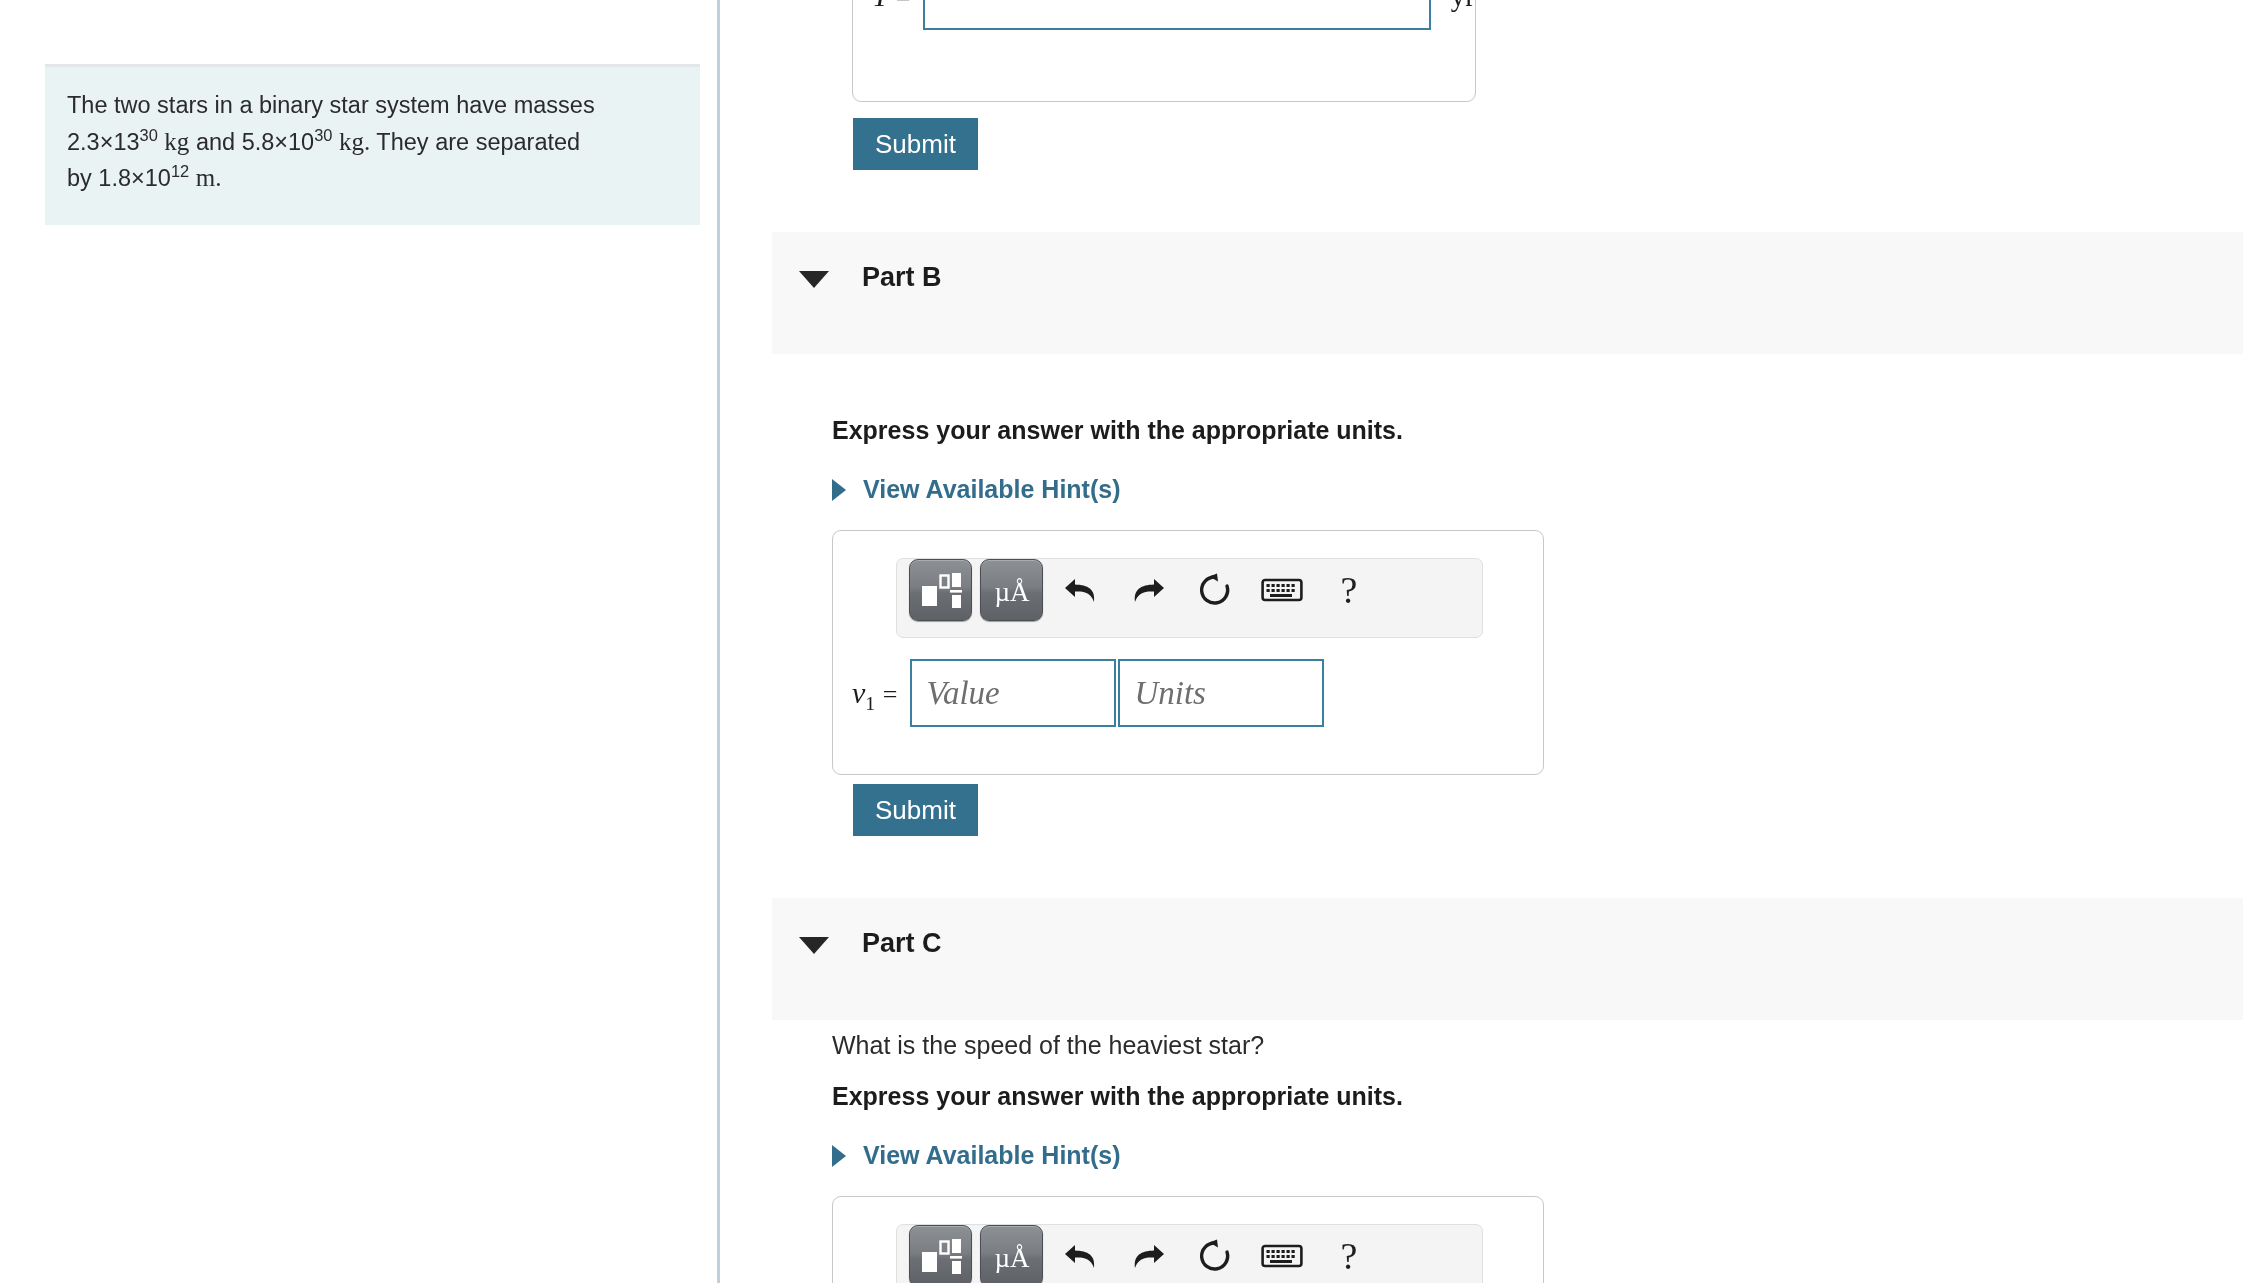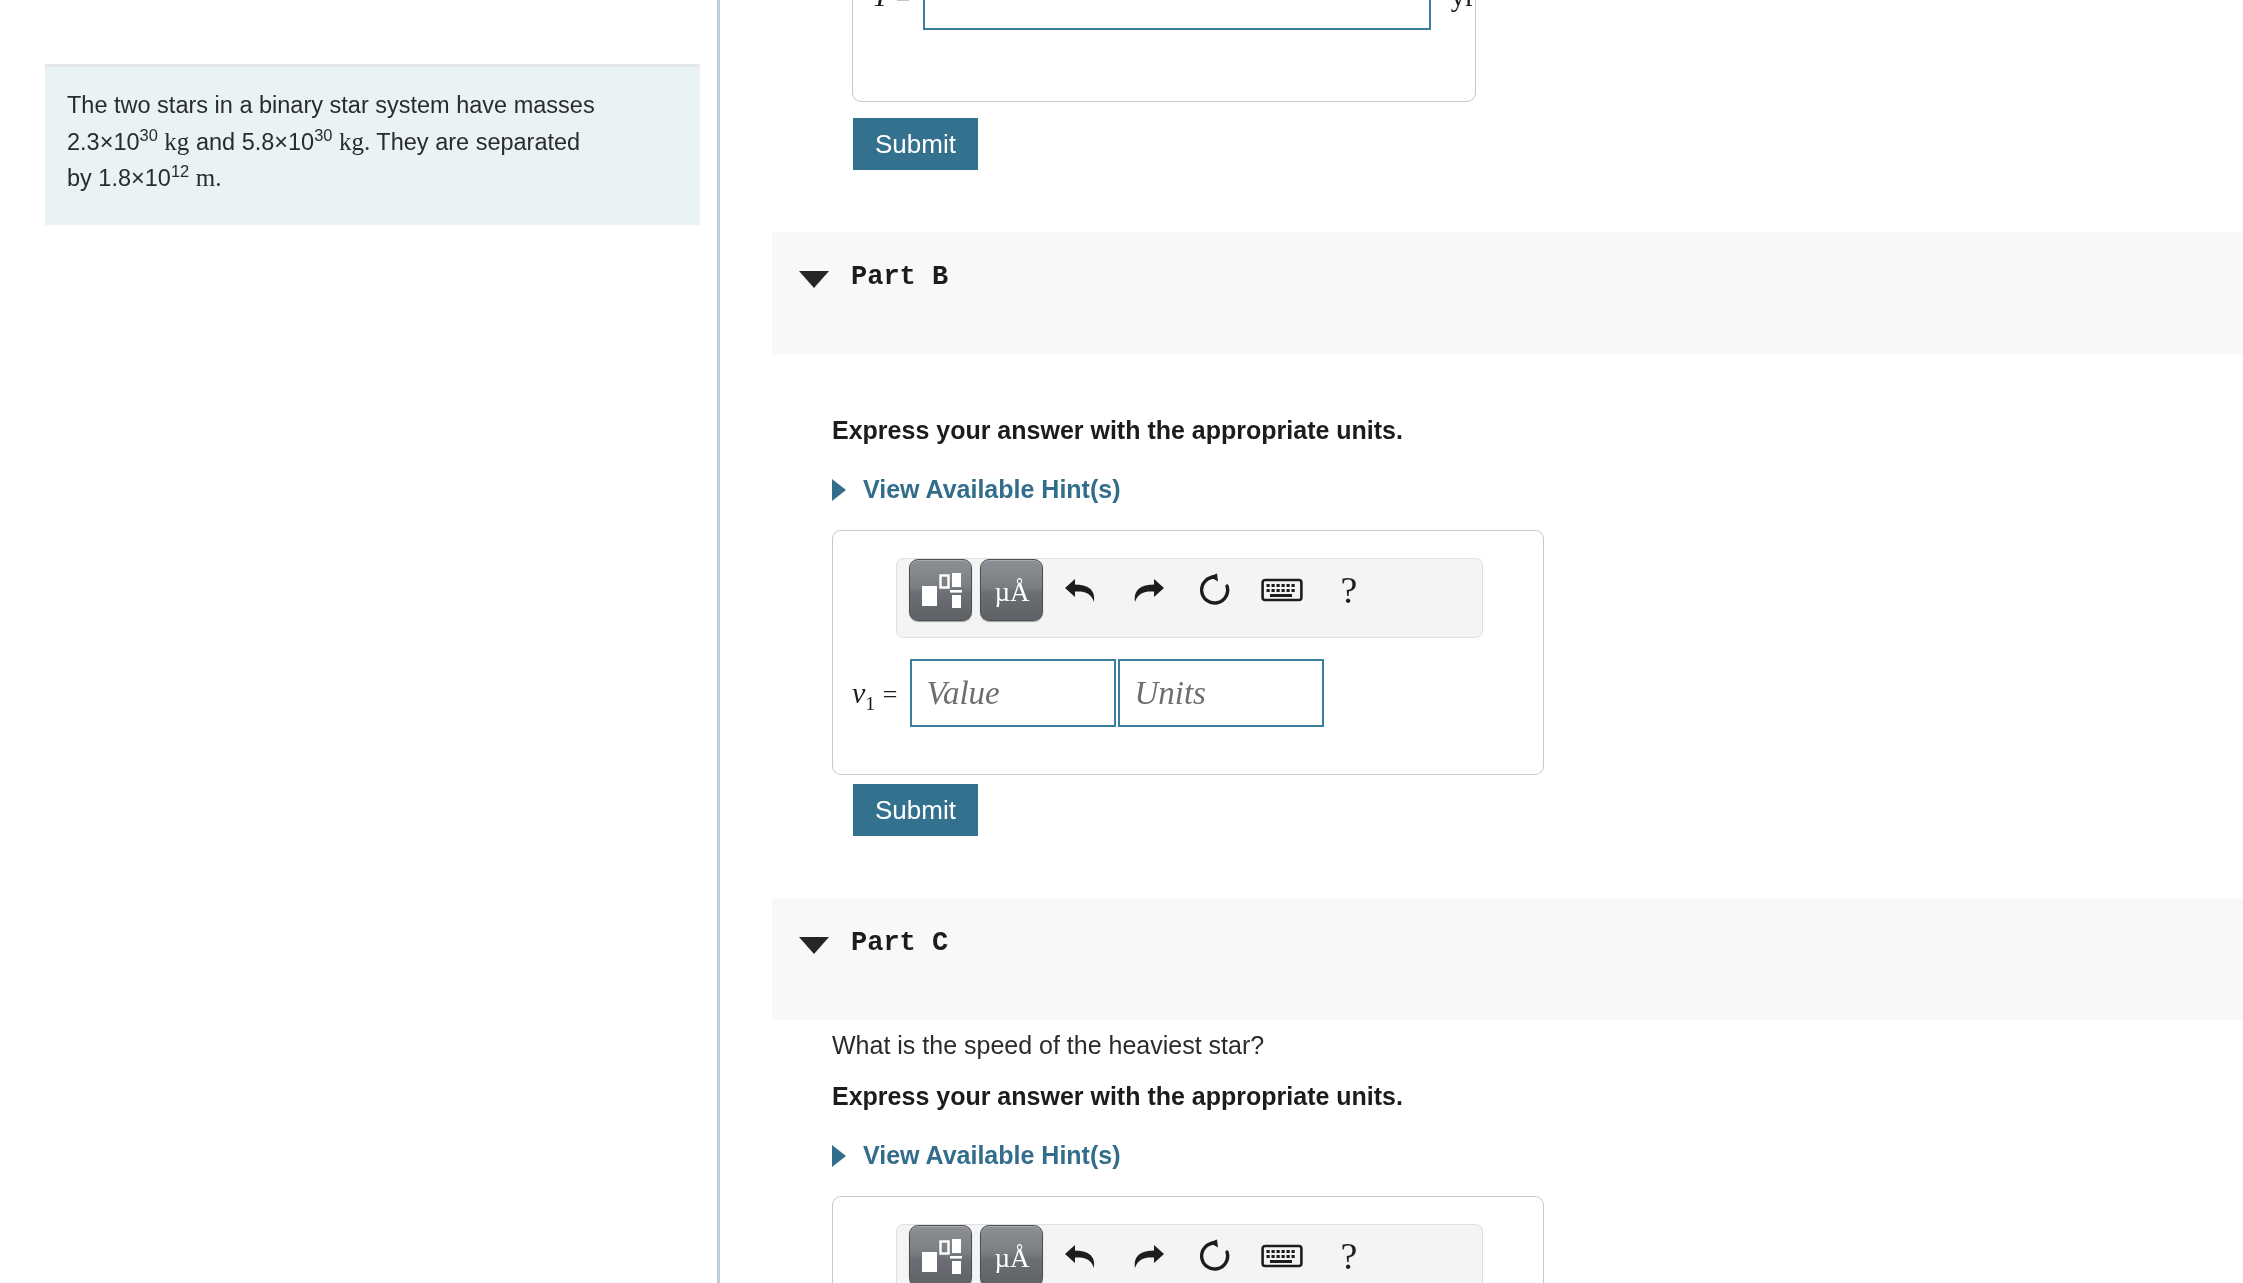--- a/index.html
+++ b/index.html
@@ -175,25 +175,25 @@
   .caret-down {
     width: 0; height: 0;
     border-left: 15px solid transparent;
     border-right: 15px solid transparent;
     border-top: 17px solid #262626;
     margin-left: 27px;
     margin-top: 15px;
     cursor: pointer;
   }
   .part-title {
-    font-family: Liberation Mono, monospace;
+    font-family: Liberation Sans, sans-serif;
     font-size: 27px;
     font-weight: bold;
     color: #1c1c1c;
-    margin-left: 22px;
+    margin-left: 33px;
     margin-top: 6px;
   }
 
   #partB-header { top: 232px; }
   #partC-header { top: 898px; }
 
   
   .question-text {
     position: absolute;
     left: 112px;
@@ -315,21 +315,21 @@
 </style>
 </head>
 <body>
 
 <div id="page">
 
   <div id="left-pane">
     <div id="problem-statement">
       <div class="ps-text">
         <span>The two stars in a binary star system have masses</span><br>
-        <span><span>2.3×10</span><sup class="exp">30</sup></span>
+        <span><span>2.3×13</span><sup class="exp">30</sup></span>
         <span class="mathunit">kg</span>
         <span>and</span>
         <span><span>5.8×10</span><sup class="exp">30</sup></span>
         <span class="mathunit">kg.</span>
         <span>They are separated</span><br>
         <span>by</span>
         <span><span>1.8×10</span><sup class="exp">12</sup></span>
         <span class="mathunit">m.</span>
       </div>
     </div>

